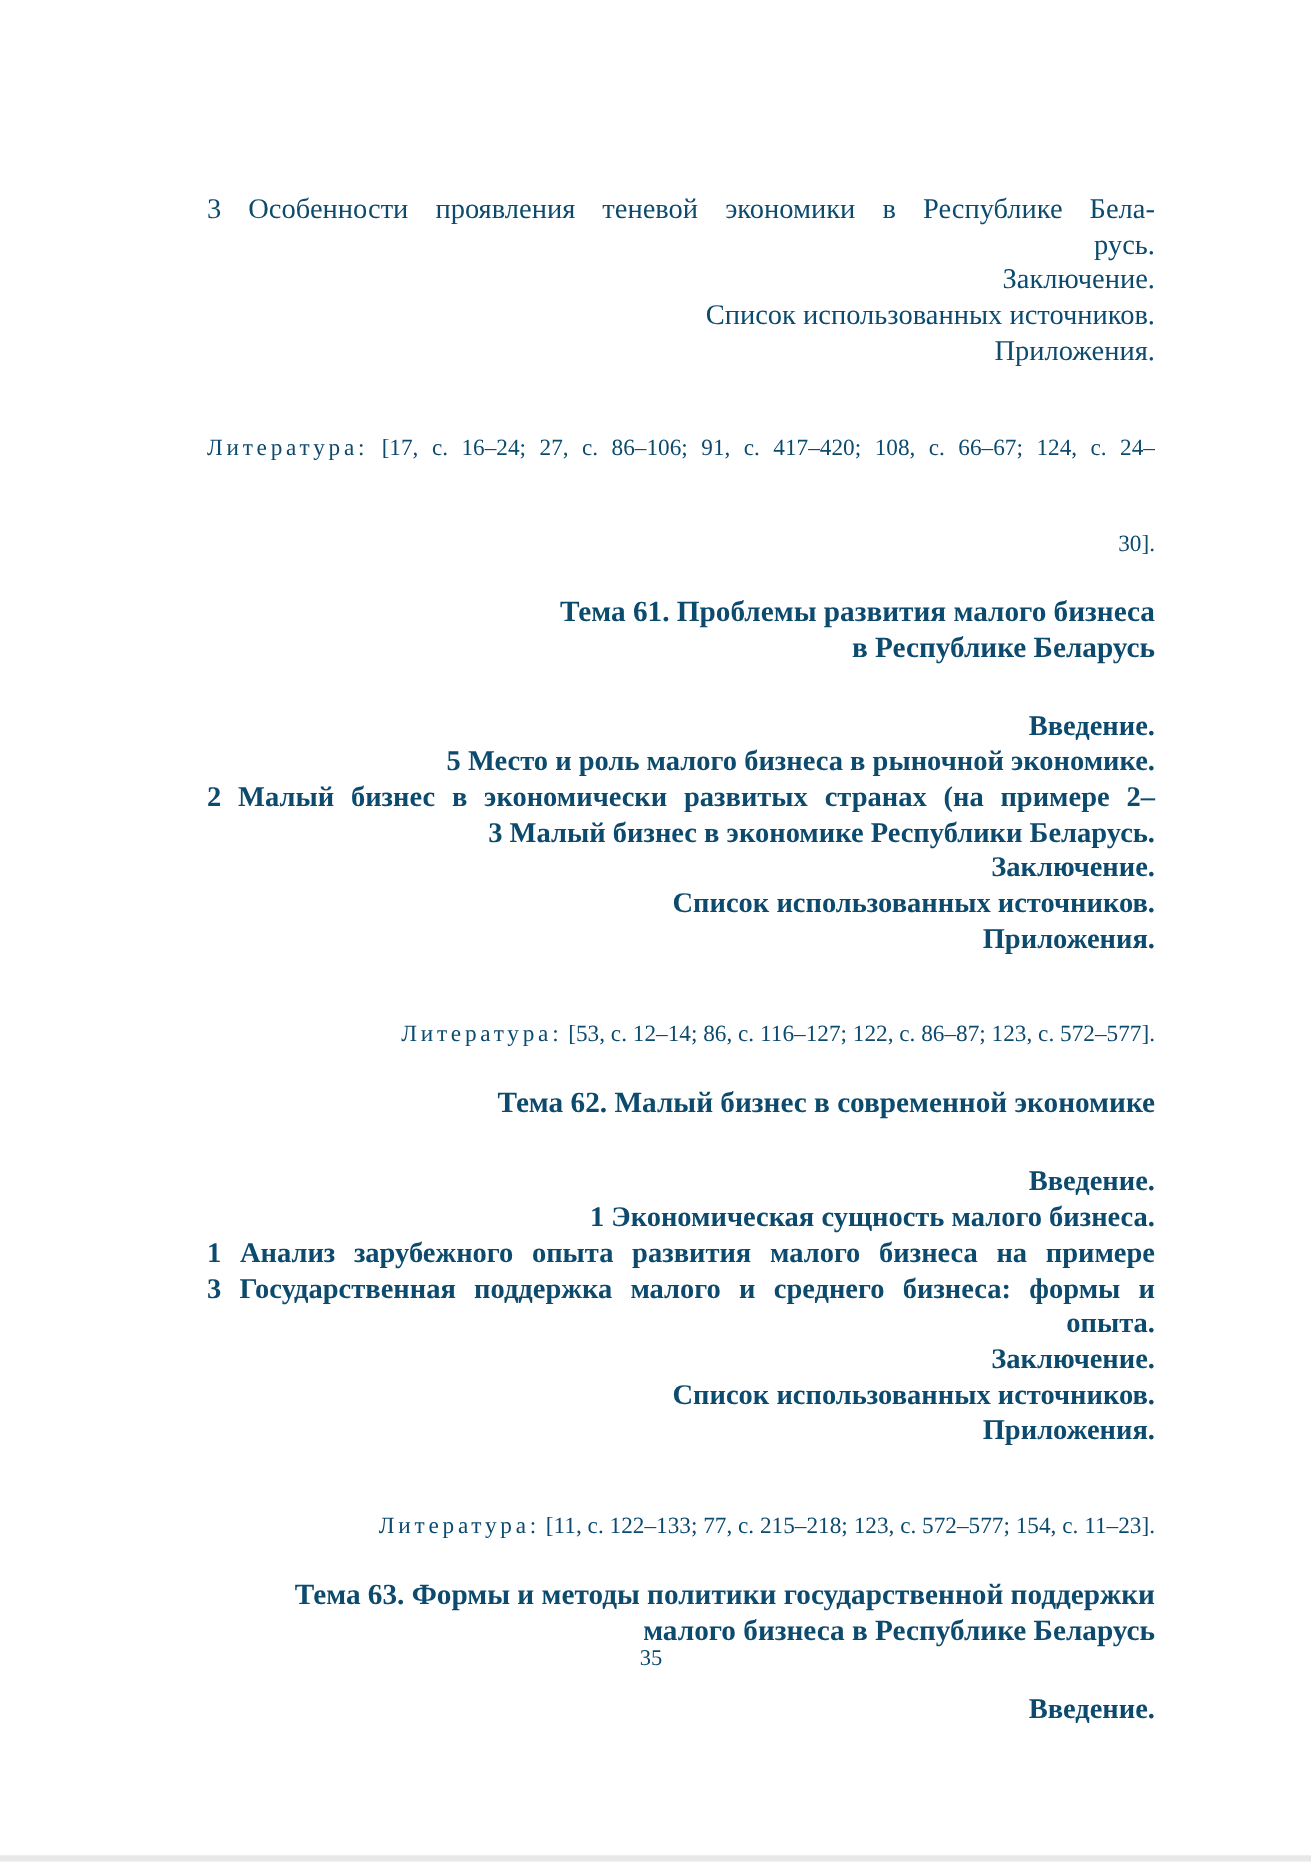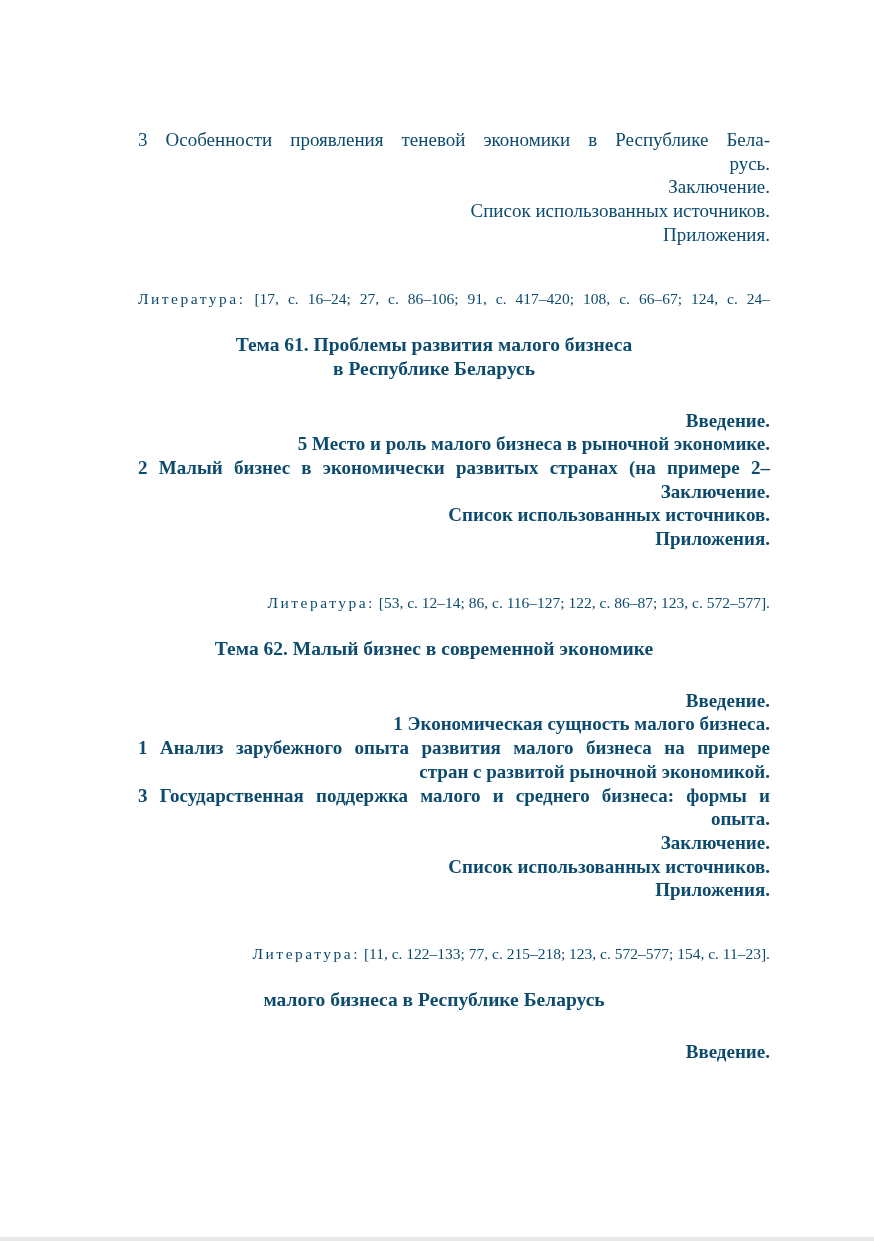--- a/index.html
+++ b/index.html
@@ -22,21 +22,21 @@
     left: 98px;
     top: 128px;
     width: 672px;
   }
   .section { margin: 0; }
   .heading {
     margin: 22px 0 0 0;
     font-size: 19.5px;
     line-height: 24px;
     font-weight: bold;
-    text-align: center;
+    text-align: right;
   }
   .items { margin: 0; }
   .heading + .items { margin-top: 28px; font-weight: bold; }
   .line {
     margin: 0;
     font-size: 19px;
     line-height: 23.7px;
     text-align: right;
   }
   .line.indent { text-indent: 40px; }
@@ -69,60 +69,63 @@
       <section class="section">
         <div class="items">
           <p class="line indent fill">3 Особенности проявления теневой экономики в Республике Бела-</p>
           <p class="line">русь.</p>
           <p class="line indent">Заключение.</p>
           <p class="line indent">Список использованных источников.</p>
           <p class="line indent">Приложения.</p>
         </div>
         <div class="lit">
           <p class="line indent fill"><span class="lit-label">Литература:</span> [17, с. 16–24; 27, с. 86–106; 91, с. 417–420; 108, с. 66–67; 124, с. 24–</p>
+          <p class="line">30].</p>
         </div>
       </section>
       <section class="section">
         <h2 class="heading">
           <div class="heading-line">Тема 61. Проблемы развития малого бизнеса</div>
           <div class="heading-line">в Республике Беларусь</div>
         </h2>
         <div class="items">
           <p class="line indent">Введение.</p>
           <p class="line indent">5 Место и роль малого бизнеса в рыночной экономике.</p>
           <p class="line indent fill">2 Малый бизнес в экономически развитых странах (на примере 2–</p>
+          <p class="line indent">3 Малый бизнес в экономике Республики Беларусь.</p>
           <p class="line indent">Заключение.</p>
           <p class="line indent">Список использованных источников.</p>
           <p class="line indent">Приложения.</p>
         </div>
         <div class="lit">
           <p class="line indent"><span class="lit-label">Литература:</span> [53, с. 12–14; 86, с. 116–127; 122, с. 86–87; 123, с. 572–577].</p>
         </div>
       </section>
       <section class="section">
         <h2 class="heading">
           <div class="heading-line">Тема 62. Малый бизнес в современной экономике</div>
         </h2>
         <div class="items">
           <p class="line indent">Введение.</p>
           <p class="line indent">1 Экономическая сущность малого бизнеса.</p>
           <p class="line indent fill">1 Анализ зарубежного опыта развития малого бизнеса на примере</p>
-          <p class="line">стран с развитой рыночной экономикой.</p>
           <p class="line indent fill">3 Государственная поддержка малого и среднего бизнеса: формы и</p>
           <p class="line">опыта.</p>
           <p class="line indent">Заключение.</p>
           <p class="line indent">Список использованных источников.</p>
           <p class="line indent">Приложения.</p>
         </div>
         <div class="lit">
           <p class="line indent"><span class="lit-label">Литература:</span> [11, с. 122–133; 77, с. 215–218; 123, с. 572–577; 154, с. 11–23].</p>
         </div>
       </section>
       <section class="section">
         <h2 class="heading">
+          <div class="heading-line">Тема 63. Формы и методы политики государственной поддержки</div>
           <div class="heading-line">малого бизнеса в Республике Беларусь</div>
         </h2>
         <div class="items">
           <p class="line indent">Введение.</p>
         </div>
       </section>
     </div>
+  <div class="page-number">35</div>
 </div>
 
 </body></html>

